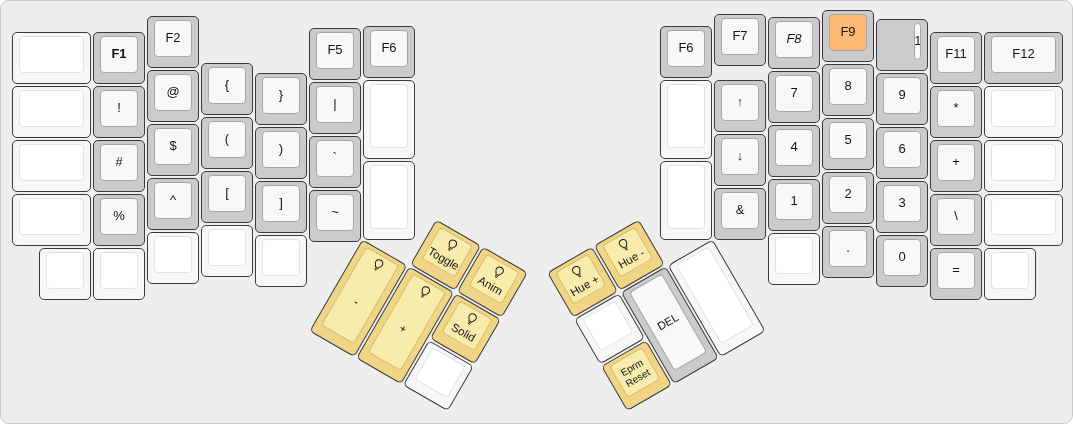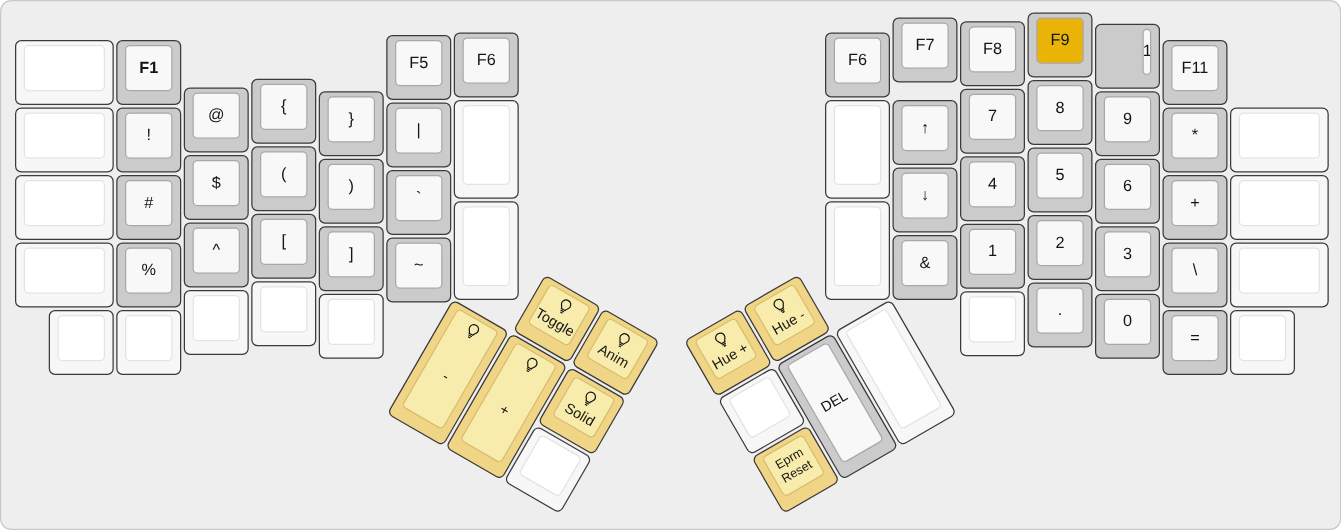--- a/index.html
+++ b/index.html
@@ -82,20 +82,25 @@
     <div class="key gray" style="left: 92px; top: 139px; width: 52px; height: 52px; background: rgb(203, 203, 203); border-color: rgb(58, 58, 58);">
       <div class="keytop" style="background: rgb(248, 248, 248); border-color: rgb(168, 168, 168);">
         <span class="label">#</span>
       </div>
     </div>
     <div class="key gray" style="left: 92px; top: 193px; width: 52px; height: 52px; background: rgb(203, 203, 203); border-color: rgb(58, 58, 58);">
       <div class="keytop" style="background: rgb(248, 248, 248); border-color: rgb(168, 168, 168);">
         <span class="label">%</span>
       </div>
     </div>
+    <div class="key gray" style="left: 146px; top: 15px; width: 52px; height: 52px; background: rgb(203, 203, 203); border-color: rgb(58, 58, 58);">
+      <div class="keytop" style="background: rgb(248, 248, 248); border-color: rgb(168, 168, 168);">
+        <span class="label">F2</span>
+      </div>
+    </div>
     <div class="key gray" style="left: 146px; top: 69px; width: 52px; height: 52px; background: rgb(203, 203, 203); border-color: rgb(58, 58, 58);">
       <div class="keytop" style="background: rgb(248, 248, 248); border-color: rgb(168, 168, 168);">
         <span class="label">@</span>
       </div>
     </div>
     <div class="key gray" style="left: 146px; top: 123px; width: 52px; height: 52px; background: rgb(203, 203, 203); border-color: rgb(58, 58, 58);">
       <div class="keytop" style="background: rgb(248, 248, 248); border-color: rgb(168, 168, 168);">
         <span class="label">$</span>
       </div>
     </div>
@@ -205,41 +210,41 @@
       <div class="keytop" style="background: rgb(248, 248, 248); border-color: rgb(168, 168, 168);">
         <span class="label">↓</span>
       </div>
     </div>
     <div class="key gray" style="left: 713px; top: 187px; width: 52px; height: 52px; background: rgb(203, 203, 203); border-color: rgb(58, 58, 58);">
       <div class="keytop" style="background: rgb(248, 248, 248); border-color: rgb(168, 168, 168);">
         <span class="label">&amp;</span>
       </div>
     </div>
     <div class="key gray" style="left: 767px; top: 16px; width: 52px; height: 52px; background: rgb(203, 203, 203); border-color: rgb(58, 58, 58);">
-      <div class="keytop" style="background: rgb(248, 248, 248); border-color: rgb(168, 168, 168);">
+      <div class="keytop" style="background: rgb(248, 248, 248); border-color: rgb(168, 168, 168); font-style: italic;">
         <span class="label">F8</span>
       </div>
     </div>
     <div class="key gray" style="left: 767px; top: 70px; width: 52px; height: 52px; background: rgb(203, 203, 203); border-color: rgb(58, 58, 58);">
       <div class="keytop" style="background: rgb(248, 248, 248); border-color: rgb(168, 168, 168);">
         <span class="label">7</span>
       </div>
     </div>
     <div class="key gray" style="left: 767px; top: 124px; width: 52px; height: 52px; background: rgb(203, 203, 203); border-color: rgb(58, 58, 58);">
       <div class="keytop" style="background: rgb(248, 248, 248); border-color: rgb(168, 168, 168);">
         <span class="label">4</span>
       </div>
     </div>
     <div class="key gray" style="left: 767px; top: 178px; width: 52px; height: 52px; background: rgb(203, 203, 203); border-color: rgb(58, 58, 58);">
       <div class="keytop" style="background: rgb(248, 248, 248); border-color: rgb(168, 168, 168);">
         <span class="label">1</span>
       </div>
     </div>
     <div class="key gray" style="left: 821px; top: 9px; width: 52px; height: 52px; background: rgb(203, 203, 203); border-color: rgb(58, 58, 58);">
-      <div class="keytop" style="background: #eab308; border-color: rgb(168, 168, 168);">
+      <div class="keytop" style="background: #fdba74; border-color: rgb(168, 168, 168);">
         <span class="label">F9</span>
       </div>
     </div>
     <div class="key gray" style="left: 821px; top: 63px; width: 52px; height: 52px; background: rgb(203, 203, 203); border-color: rgb(58, 58, 58);">
       <div class="keytop" style="background: rgb(248, 248, 248); border-color: rgb(168, 168, 168);">
         <span class="label">8</span>
       </div>
     </div>
     <div class="key gray" style="left: 821px; top: 117px; width: 52px; height: 52px; background: rgb(203, 203, 203); border-color: rgb(58, 58, 58);">
       <div class="keytop" style="background: rgb(248, 248, 248); border-color: rgb(168, 168, 168);">
@@ -282,20 +287,25 @@
       </div>
     </div>
     <div class="key gray" style="left: 929px; top: 139px; width: 52px; height: 52px; background: rgb(203, 203, 203); border-color: rgb(58, 58, 58);">
       <div class="keytop" style="background: rgb(248, 248, 248); border-color: rgb(168, 168, 168);">
         <span class="label">+</span>
       </div>
     </div>
     <div class="key gray" style="left: 929px; top: 193px; width: 52px; height: 52px; background: rgb(203, 203, 203); border-color: rgb(58, 58, 58);">
       <div class="keytop" style="background: rgb(248, 248, 248); border-color: rgb(168, 168, 168);">
         <span class="label">\</span>
+      </div>
+    </div>
+    <div class="key gray" style="left: 983px; top: 31px; width: 79px; height: 52px; background: rgb(203, 203, 203); border-color: rgb(58, 58, 58);">
+      <div class="keytop" style="background: rgb(248, 248, 248); border-color: rgb(168, 168, 168);">
+        <span class="label">F12</span>
       </div>
     </div>
     <div class="key white" style="left: 983px; top: 85px; width: 79px; height: 52px; background: rgb(247, 247, 247); border-color: rgb(58, 58, 58);">
       <div class="keytop" style="background: rgb(255, 255, 255); border-color: rgb(227, 227, 227);"></div>
     </div>
     <div class="key white" style="left: 983px; top: 139px; width: 79px; height: 52px; background: rgb(247, 247, 247); border-color: rgb(58, 58, 58);">
       <div class="keytop" style="background: rgb(255, 255, 255); border-color: rgb(227, 227, 227);"></div>
     </div>
     <div class="key white" style="left: 983px; top: 193px; width: 79px; height: 52px; background: rgb(247, 247, 247); border-color: rgb(58, 58, 58);">
       <div class="keytop" style="background: rgb(255, 255, 255); border-color: rgb(227, 227, 227);"></div>

